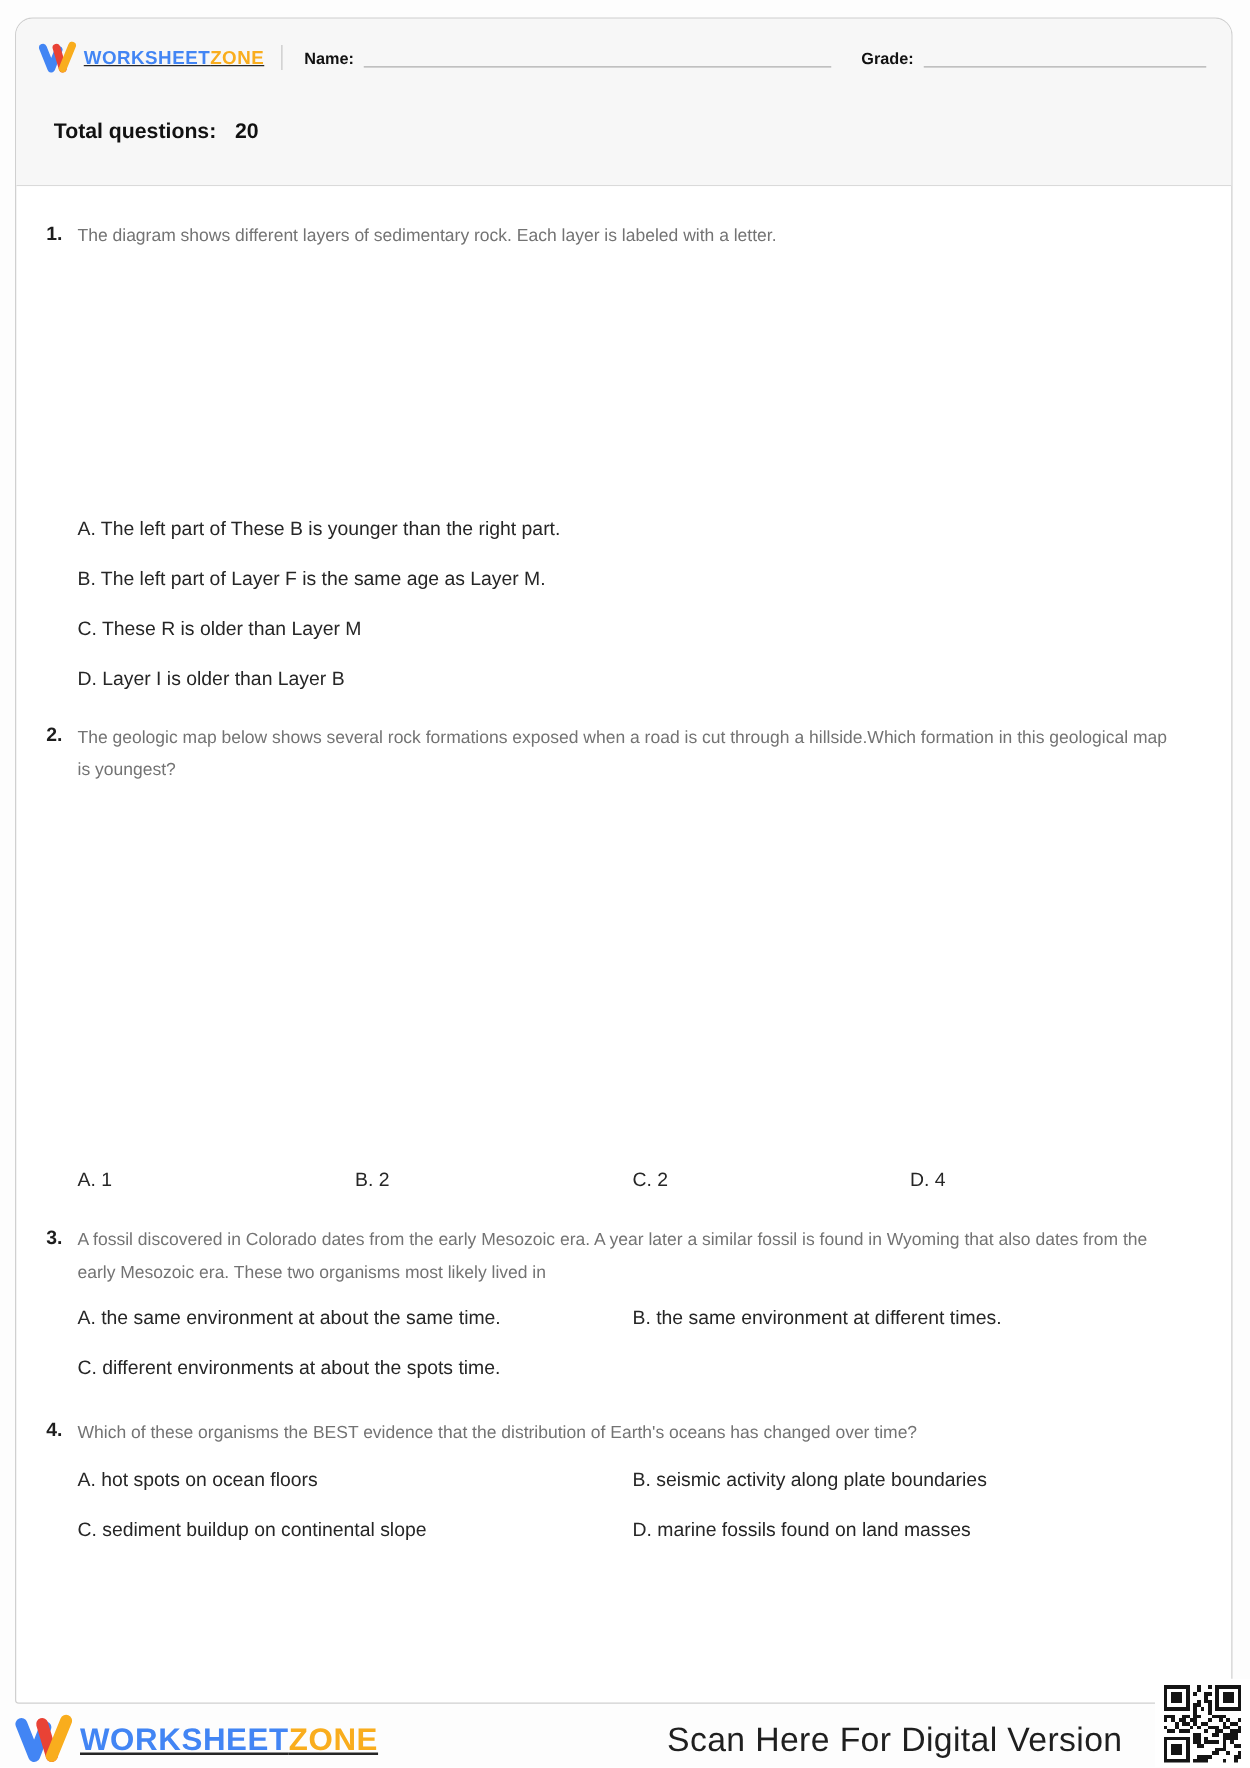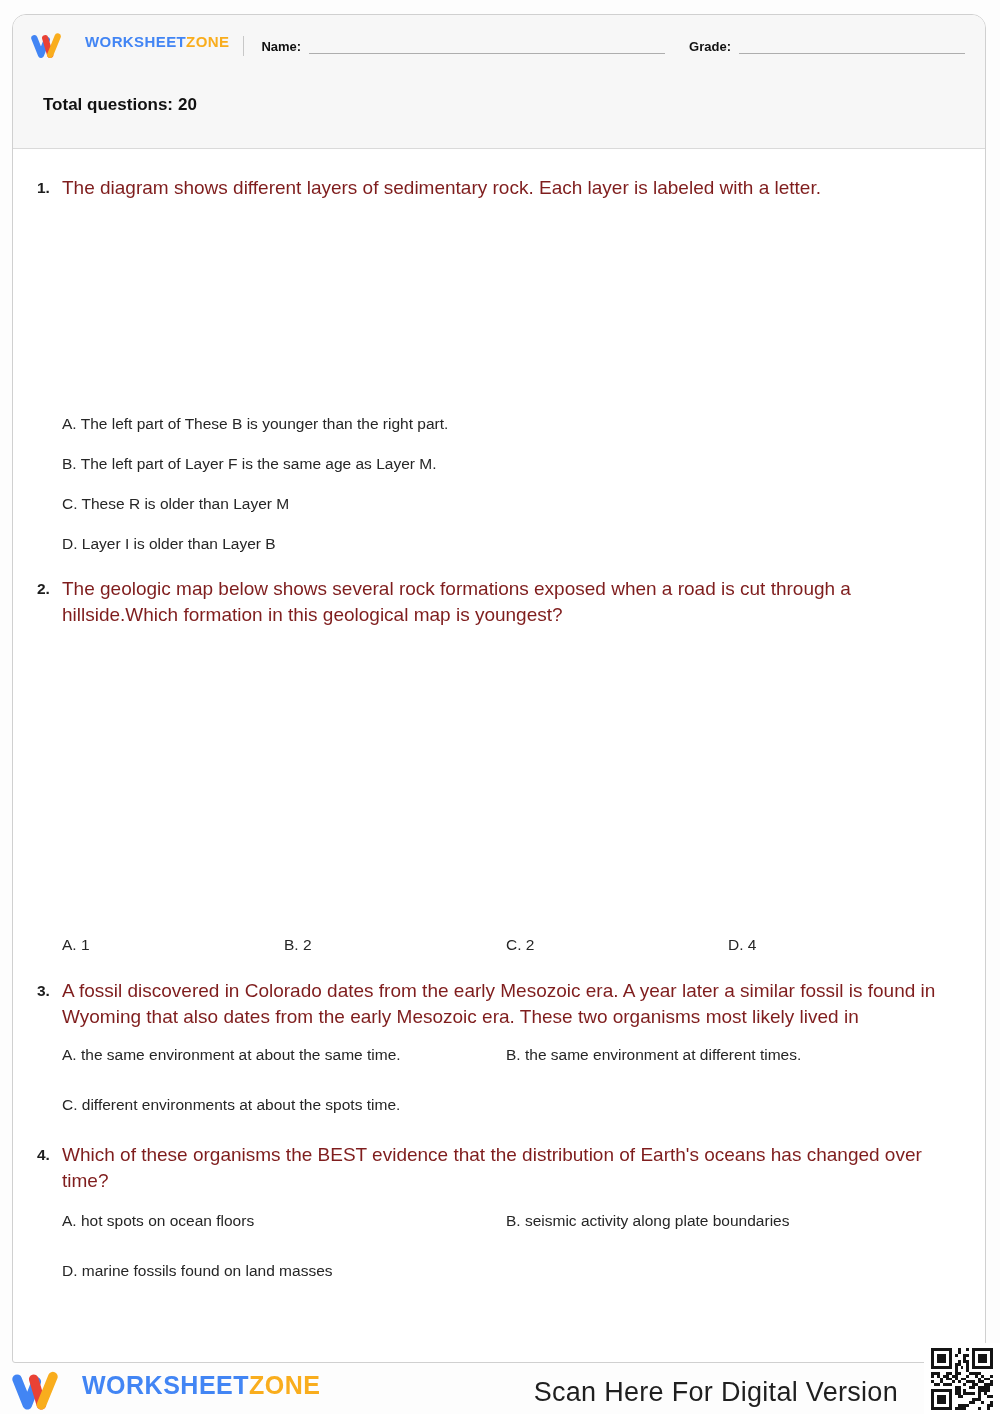--- a/index.html
+++ b/index.html
@@ -23,49 +23,49 @@
 
   
   .header-section {
     height: 134px;
     background: #f7f7f7;
     border-bottom: 1px solid #dadada;
     border-radius: 13px 13px 0 0;
     padding: 14px 20px 0 18px;
   }
   .header-row { display: flex; align-items: center; height: 34px; }
-  .logo { display: flex; align-items: flex-start; gap: 24px; }
+  .logo { display: flex; align-items: center; gap: 6px; text-decoration: underline; }
   .logo svg { width: 30px; height: 27px; }
   .brand-text { font-weight: bold; font-size: 15px; letter-spacing: .4px; white-space: nowrap; }
   .brand-blue { color: #4285F4; }
   .brand-yellow { color: #F9AD1D; }
   .header-divider { width: 1px; height: 20px; background: #c8c8c8; margin: 0 17px 0 14px; }
   .field-label { font-weight: bold; font-size: 13px; color: #111; white-space: nowrap; }
   .write-line { border-bottom: 1px solid #aeaeae; height: 16px; }
   .name-line { flex: 1; margin-left: 8px; margin-right: 24px; }
   .grade-line { width: 226px; margin-left: 8px; }
 
   .totals-row {
     margin-top: 32px; padding-left: 12px;
-    display: flex; gap: 5px; align-items: baseline;
+    display: flex; gap: 15px; align-items: baseline;
     font-size: 17px; font-weight: bold; color: #111;
   }
 
   
   .main-section { padding: 26px 30px 0 24px; }
   .q-head { display: flex; }
   .q-num { width: 25px; flex-shrink: 0; font-weight: bold; font-size: 15.5px; line-height: 26px; color: #1d1d1d; }
-  .q-text { font-size: 19px; line-height: 26px; max-width: 880px; color: #7f1d1d; }
+  .q-text { font-size: 14px; line-height: 26px; max-width: 880px; color: #737373; }
   .spacer-q1 { height: 210px; }
   .spacer-q2 { height: 304px; }
   .opts { padding-left: 25px; font-size: 15.5px; color: #262626; }
   .opt { line-height: 26px; }
   .opts.stacked .opt { margin-bottom: 14px; }
   .opts.four-col { display: grid; grid-template-columns: repeat(4, 222px); }
-  .opts.two-col { display: grid; grid-template-columns: 444px 1fr; row-gap: 24px; }
+  .opts.two-col { display: grid; grid-template-columns: 444px 1fr; row-gap: 14px; }
   .mt19 { margin-top: 19px; }
   .mt20 { margin-top: 20px; }
   .mt24 { margin-top: 24px; }
   .mt12 { margin-top: 12px; }
   .mt14 { margin-top: 14px; }
 
   
   .footer {
     position: absolute; left: 12px; top: 1371px; width: 976px;
     display: flex; align-items: center;
@@ -157,20 +157,21 @@
       </div>
 
       <div class="mt24">
         <div class="q-head">
           <span class="q-num">4.</span>
           <div class="q-text">Which of these organisms the BEST evidence that the distribution of Earth's oceans has changed over time?</div>
         </div>
         <div class="opts two-col mt14">
           <div class="opt">A. hot spots on ocean floors</div>
           <div class="opt">B. seismic activity along plate boundaries</div>
+          <div class="opt">C. sediment buildup on continental slope</div>
           <div class="opt">D. marine fossils found on land masses</div>
         </div>
       </div>
 
     </div>
   </div>
 
   <div class="footer">
     <div class="logo">
       <svg viewBox="0 0 36 32" aria-hidden="true">

